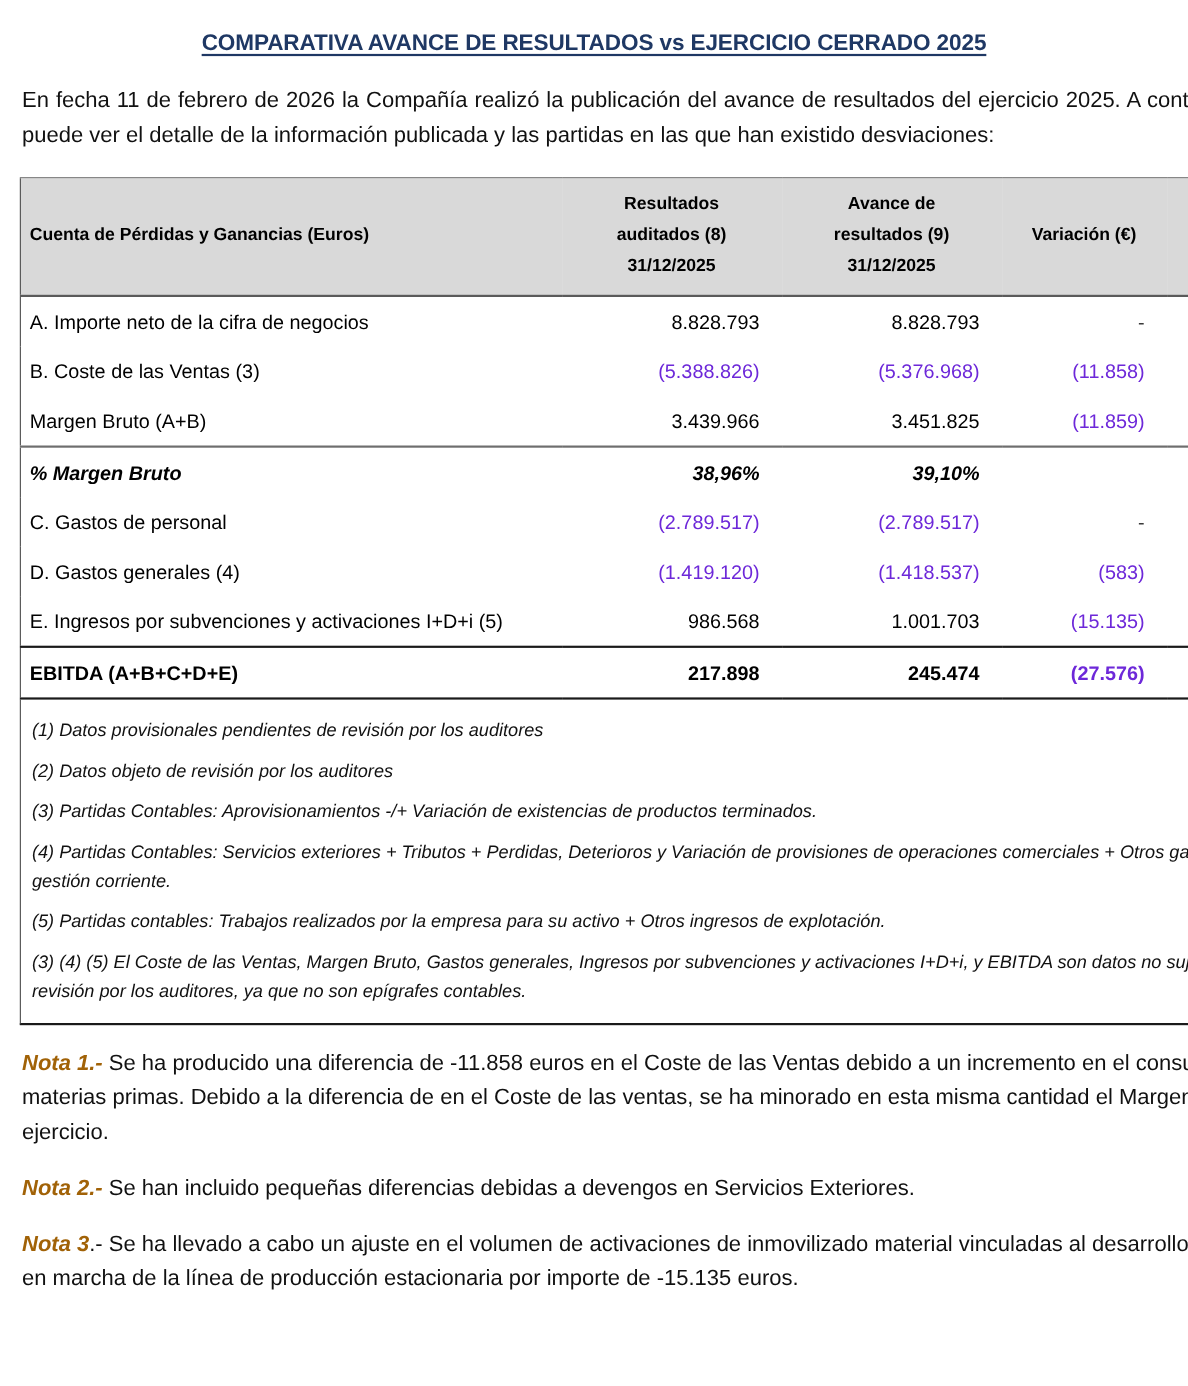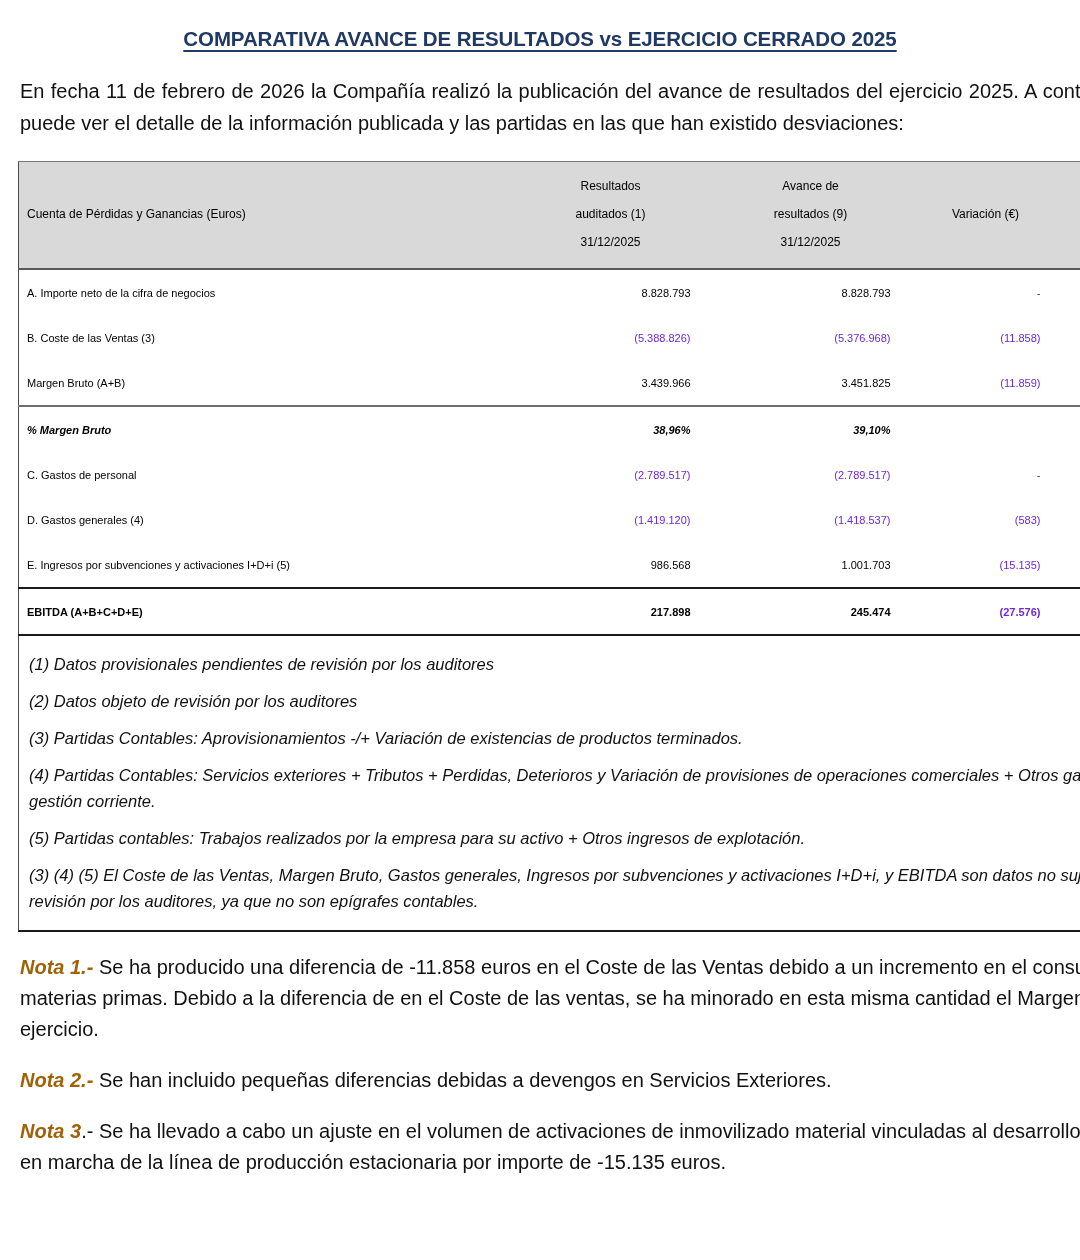--- a/index.html
+++ b/index.html
@@ -56,40 +56,40 @@
     border-right: 1.5px solid #4a4a4a;
   }
   .fin-table col.c-concept { width: 492px; }
   .fin-table col.c-aud     { width: 200px; }
   .fin-table col.c-adv     { width: 200px; }
   .fin-table col.c-var     { width: 150px; }
   .fin-table col.c-nota    { width: 110px; }
 
   .fin-table thead th {
     background: #d9d9d9;
-    font-weight: normal;
-    font-size: 12px;
+    font-weight: bold;
+    font-size: 16px;
     line-height: 28px;
     padding: 10px 6px 12px 6px;
     border-top: 1.5px solid #7a7a7a;
     border-bottom: 2.5px solid #5a5a5a;
     vertical-align: middle;
     text-align: center;
   }
   .fin-table thead th.h-concept {
     text-align: left;
     padding-left: 8px;
     margin-left: 39px;
   }
   .fin-table thead th .hline { display: block; }
 
   .fin-table tbody td {
     padding: 13px 6px 12px 6px;
     vertical-align: middle;
-    font-size: 11px;
+    font-size: 18px;
     line-height: 20px;
     border: 0;
   }
   .fin-table tbody td.concept { text-align: left; padding-left: 8px; }
   .fin-table tbody td.num     { text-align: right; padding-right: 20px; }
   .fin-table tbody td.nota    { text-align: center; }
 
   tr.sep-top > td { border-top: 2.5px solid #6e6e6e; }
   tr.strong-top > td { border-top: 2.5px solid #1a1a1a; }
   tr.strong-bottom > td { border-bottom: 2.5px solid #1a1a1a; }
@@ -159,21 +159,21 @@
         <col class="c-aud">
         <col class="c-adv">
         <col class="c-var">
         <col class="c-nota">
     </colgroup>
     <thead>
       <tr>
         <th class="h-concept">Cuenta de Pérdidas y Ganancias (Euros)</th>
         <th>
           <span class="hline">Resultados</span>
-          <span class="hline">auditados (1)</span>
+          <span class="hline">auditados (8)</span>
           <span class="hline">31/12/2025</span>
         </th>
         <th>
           <span class="hline">Avance de</span>
           <span class="hline">resultados (9)</span>
           <span class="hline">31/12/2025</span>
         </th>
         <th>Variación (€)</th>
         <th>Nota</th>
       </tr>

